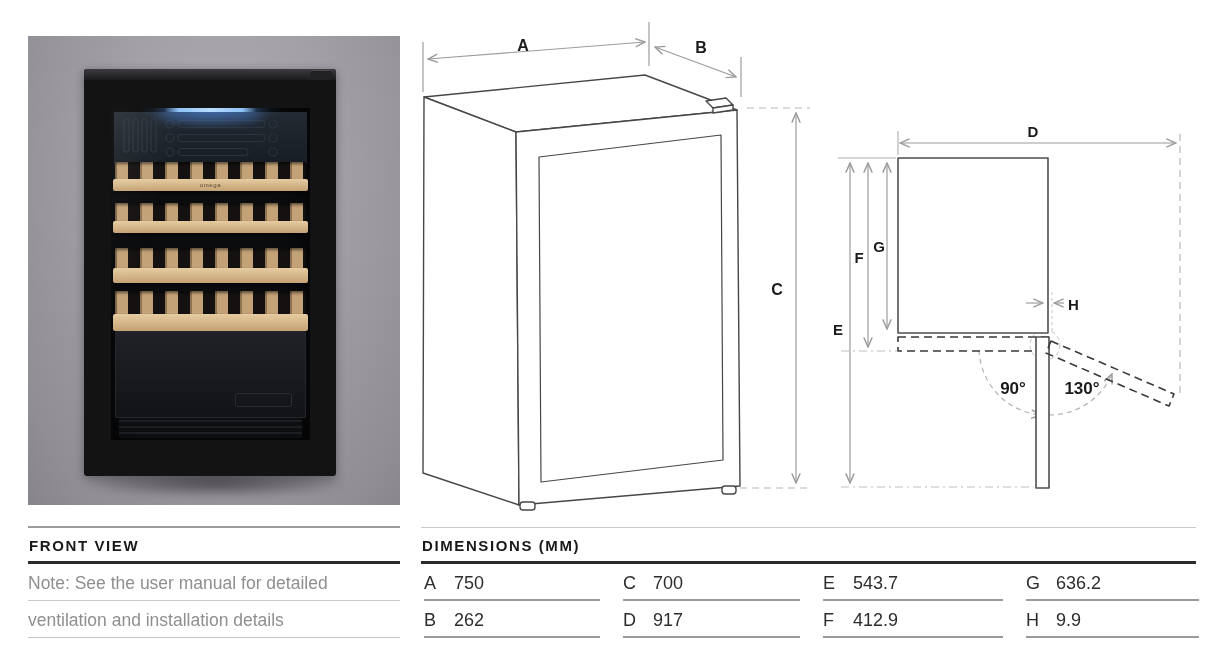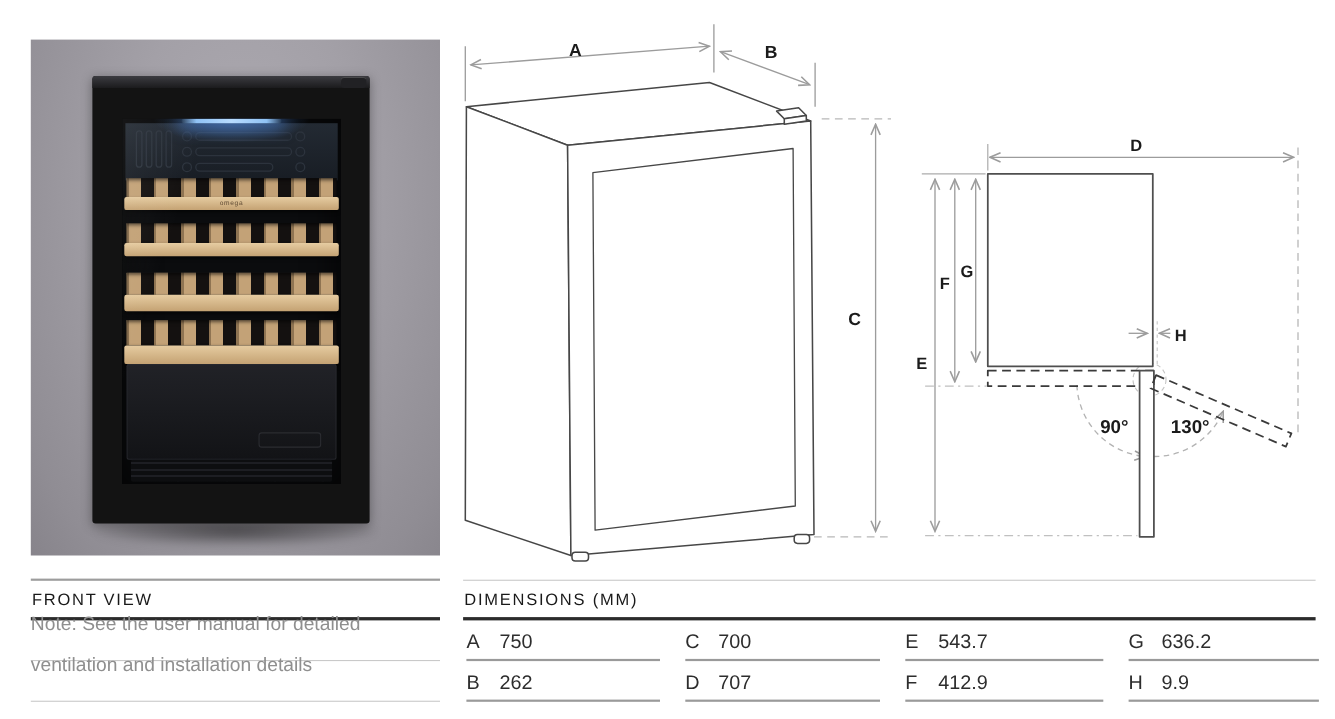--- a/index.html
+++ b/index.html
@@ -44,26 +44,26 @@
   .vent{left:8px;top:310px;width:183px;height:20px;background:#0d0e10;border-radius:2px;
          background-image:repeating-linear-gradient(0deg,#0d0e10 0 4px,#1d1e23 4px 6px),
                           repeating-linear-gradient(90deg,rgba(0,0,0,0) 0 42px,#1f2025 42px 44px);}
   .glass-reflect{left:0;top:0;width:199px;height:332px;pointer-events:none;
          background:linear-gradient(108deg, rgba(255,255,255,.07) 0%, rgba(255,255,255,0) 26%);}
 
   
   svg text{font-family:"Liberation Sans",sans-serif;font-weight:bold;fill:#1b1b1b;}
 
   
-  .sec-title{font-size:15px;font-weight:normal;letter-spacing:1.6px;color:#191919;
+  .sec-title{font-size:15px;font-weight:bold;letter-spacing:1.6px;color:#191919;
              padding:9px 0 7px 1px;}
   .thick{height:3px;background:#2b2b2b;}
   .front-block{left:28px;top:526px;width:372px;}
   .front-block .topline{height:2px;background:#9d9d9d;}
-  .note-row{height:37px;display:flex;align-items:flex-end;padding-bottom:22px;box-sizing:border-box;
+  .note-row{height:37px;display:flex;align-items:flex-end;padding-bottom:6px;box-sizing:border-box;
             border-bottom:1px solid #c9c9c9;font-size:17.5px;color:#8f8f8f;}
   .dims-block{left:421px;top:527px;width:775px;}
   .dims-block .topline{height:1px;background:#c9c9c9;}
   .dims-grid{display:grid;grid-template-columns:176px 177px 180px 173px;column-gap:23px;padding-left:3px;}
   .dim-cell{height:37px;display:flex;align-items:flex-end;padding-bottom:5px;box-sizing:border-box;
             border-bottom:2px solid #9a9a9a;font-size:18px;color:#2d2d2d;}
   .dim-cell .k{width:30px;}
 </style>
 </head>
 <body>
@@ -230,21 +230,21 @@
         <span class="k">G</span>
         <span class="v">636.2</span>
       </div>
 
       <div class="dim-cell">
         <span class="k">B</span>
         <span class="v">262</span>
       </div>
       <div class="dim-cell">
         <span class="k">D</span>
-        <span class="v">707</span>
+        <span class="v">917</span>
       </div>
       <div class="dim-cell">
         <span class="k">F</span>
         <span class="v">412.9</span>
       </div>
       <div class="dim-cell">
         <span class="k">H</span>
         <span class="v">9.9</span>
       </div>
     </div>

